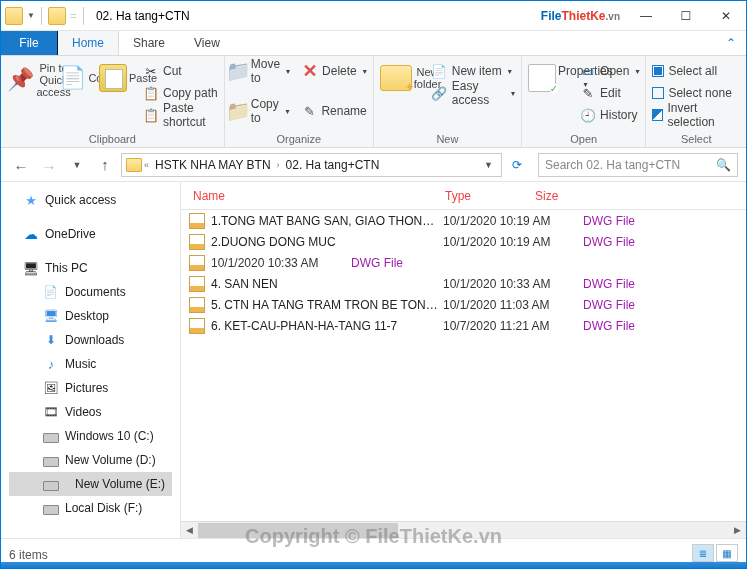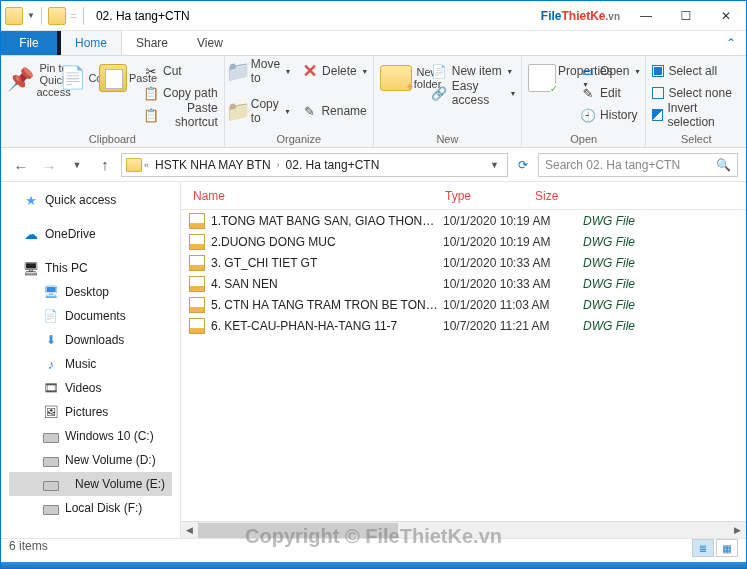--- a/index.html
+++ b/index.html
@@ -16,21 +16,21 @@
 .titlebar .logo .red { color:#e63b2e; }
 .titlebar .logo .grey { color:#777; font-size:10px; }
 .titlebar .winbtns { display:flex; }
 .titlebar .winbtns div { width:40px; height:30px; display:flex; align-items:center; justify-content:center; color:#333; }
 .titlebar .winbtns .close { color:#333; }
 
 
 .tabs { height:25px; display:flex; align-items:stretch; background:#fff; border-bottom:1px solid #dadada; }
 .tabs .file { background:#1979ca; color:#fff; width:56px; display:flex; align-items:center; justify-content:center; font-size:12px; }
 .tabs .tab { padding:0 14px; display:flex; align-items:center; color:#444; border-right:1px solid transparent; }
-.tabs .tab.active { background:#f5f6f7; border-right:1px solid #dadada; border-left:4px solid #0f172a; color:#1979ca; }
+.tabs .tab.active { background:#f5f6f7; border-right:1px solid #dadada; border-left:1px solid #0f172a; color:#1979ca; }
 .tabs .collapse { margin-left:auto; width:30px; display:flex; align-items:center; justify-content:center; color:#1979ca; }
 
 
 .ribbon { height:92px; background:#f5f6f7; border-bottom:1px solid #dadada; display:flex; }
 .group { border-right:1px solid #e0e0e0; display:flex; flex-direction:column; padding:2px 6px 0 6px; }
 .group .body { flex:1; display:flex; align-items:flex-start; }
 .group .label { text-align:center; font-size:11px; color:#666; padding:2px 0; }
 .bigbtn { display:flex; flex-direction:row; align-items:center; width:52px; padding-top:4px; gap:2px; color:#444; }
 .bigbtn .ic { width:32px; height:32px; display:flex; align-items:center; justify-content:center; }
 .bigbtn .txt { font-size:11px; text-align:center; line-height:12px; }
@@ -68,21 +68,21 @@
 .navbar { height:34px; display:flex; align-items:center; gap:4px; padding:3px 8px; border-bottom:1px solid #e5e5e5; }
 .navbtn { width:24px; height:24px; display:flex; align-items:center; justify-content:center; color:#555; font-size:15px; border-radius:2px; }
 .navbtn.disabled { color:#bbb; }
 .address { flex:1; height:24px; border:1px solid #ccc; display:flex; align-items:center; font-size:12px; padding:0 4px; gap:2px; background:#fff; }
 .address .fic { width:16px; height:14px; background:linear-gradient(#ffe9a6,#f7d26b); border:1px solid #d8b23f; border-radius:1px; }
 .address .crumb { padding:0 4px; color:#222; }
 .address .sep { color:#777; font-size:9px; }
 .address .spacer { flex:1; }
 .address .dd { color:#555; font-size:9px; padding:0 4px; }
 .refresh { width:22px; height:22px; display:flex; align-items:center; justify-content:center; color:#1979ca; }
-.search { width:200px; height:24px; border:1px solid #ccc; display:flex; align-items:center; padding:0 6px; color:#888; background:#fff; }
+.search { width:200px; height:24px; border:1px solid #ccc; display:flex; align-items:center; padding:0 6px; color:#888; background:#fff;margin-left:6px; }
 .search .sic { margin-left:auto; color:#555; }
 
 
 .main { display:flex; height: calc(100% - 30px - 25px - 92px - 34px - 24px - 6px); }
 
 
 .tree { width:180px; border-right:1px solid #e5e5e5; overflow-y:auto; padding:6px 8px; }
 .tree-item { display:flex; align-items:center; height:24px; padding-left:14px; gap:6px; color:#222; font-size:12px; }
 .tree-item.sub { padding-left:34px; }
 .tree-item.sel { background:#d8d8d8;gap:16px; }
@@ -105,28 +105,28 @@
 .fheader .col { padding:0 6px; }
 .col-name { width:258px; padding-left:12px !important; }
 .col-date { width:140px; }
 .col-type { width:90px; }
 .col-size { flex:1; text-align:left; padding-right:10px !important; }
 .frow { height:21px; display:flex; align-items:center; font-size:12px; color:#222; }
 .frow .fic { width:16px; height:16px; margin:0 6px 0 8px; border:1px solid #c9a34b; background:linear-gradient(#fff,#fff); position:relative; }
 .frow .fic::after { content:""; position:absolute; bottom:0; left:0; right:0; height:5px; background:#f0b64c; }
 .frow .fname { width:232px; white-space:nowrap; overflow:hidden; text-overflow:ellipsis; }
 .frow .fdate { width:140px; color:#333; }
-.frow .ftype { width:90px; color:#14532d;font-style:italic; }
+.frow .ftype { width:90px; color:#a21caf; }
 .hscroll { position:absolute; bottom:0; left:0; right:0; height:17px; background:#f0f0f0; border-top:1px solid #ddd; display:flex; align-items:center; }
 .hscroll .arr { width:17px; height:17px; display:flex; align-items:center; justify-content:center; color:#666; font-size:9px; }
 .hscroll .thumb { width:200px; height:15px; background:#cdcdcd; border-radius:0; }
 .hscroll .track { flex:1; }
 
 
-.status { height:24px; border-top:1px solid #e5e5e5; display:flex; align-items:flex-start; padding:0 8px; font-size:12px; color:#555; background:#fff; }
+.status { height:24px; border-top:1px solid #e5e5e5; display:flex; align-items:flex-end; padding:0 8px; font-size:12px; color:#555; background:#fff; }
 .status .viewbtns { margin-left:auto; display:flex; gap:2px; }
 .status .vb { width:22px; height:18px; border:1px solid #ccc; display:flex; align-items:center; justify-content:center; font-size:10px; color:#1979ca; }
 .status .vb.active { background:#cde6f7; }
 
 
 .watermark { position:absolute; bottom:20px; left:0; right:0; text-align:center; font-size:20px; font-weight:bold; color:rgba(120,120,120,0.5); pointer-events:none; }
 
 
 .bottomedge { position:absolute; bottom:0; left:0; right:0; height:6px; background:linear-gradient(#2f90e3,#1979ca); }
 </style>
@@ -175,21 +175,21 @@
       <div class="bigbtn" style="width:40px">
         <div class="ic icon-copy"></div>
         <div class="txt">Copy</div>
       </div>
       <div class="bigbtn" style="width:40px">
         <div class="ic">
             <div class="icon-paste"></div>
           </div>
         <div class="txt">Paste</div>
       </div>
-      <div style="display:flex;flex-direction:column;padding-left:4px;padding-top:2px;text-align:right;">
+      <div style="display:flex;flex-direction:column;padding-left:4px;padding-top:2px;">
         <div class="smallrow">
             <span class="ic icon-cut"></span>
             <span>Cut</span>
           </div>
         <div class="smallrow">
             <span class="ic icon-path"></span>
             <span>Copy path</span>
           </div>
         <div class="smallrow">
             <span class="ic icon-short"></span>
@@ -333,42 +333,42 @@
     <div class="tree-item">
         <span class="tic ic-onedrive"></span>
         <span>OneDrive</span>
       </div>
     <div class="tree-spacer"></div>
     <div class="tree-item">
         <span class="tic ic-pc"></span>
         <span>This PC</span>
       </div>
     <div class="tree-item sub">
+        <span class="tic ic-docs"></span>
+        <span>Documents</span>
+      </div>
+    <div class="tree-item sub">
         <span class="tic ic-desktop"></span>
         <span>Desktop</span>
       </div>
     <div class="tree-item sub">
-        <span class="tic ic-docs"></span>
-        <span>Documents</span>
-      </div>
-    <div class="tree-item sub">
         <span class="tic ic-down"></span>
         <span>Downloads</span>
       </div>
     <div class="tree-item sub">
         <span class="tic ic-music"></span>
         <span>Music</span>
       </div>
     <div class="tree-item sub">
+        <span class="tic ic-pics"></span>
+        <span>Pictures</span>
+      </div>
+    <div class="tree-item sub">
         <span class="tic ic-video"></span>
         <span>Videos</span>
-      </div>
-    <div class="tree-item sub">
-        <span class="tic ic-pics"></span>
-        <span>Pictures</span>
       </div>
     <div class="tree-item sub">
         <span class="tic">
           <span class="ic-drive"></span>
         </span>
         <span>Windows 10 (C:)</span>
       </div>
     <div class="tree-item sub">
         <span class="tic">
           <span class="ic-drive"></span>
@@ -403,21 +403,20 @@
           <div class="ftype">DWG File</div>
         </div>
         <div class="frow">
           <div class="fic"></div>
           <div class="fname">2.DUONG DONG MUC</div>
           <div class="fdate">10/1/2020 10:19 AM</div>
           <div class="ftype">DWG File</div>
         </div>
         <div class="frow">
           <div class="fic"></div>
-          <div class="fname">3. GT_CHI TIET GT</div>
           <div class="fdate">10/1/2020 10:33 AM</div>
           <div class="ftype">DWG File</div>
         </div>
         <div class="frow">
           <div class="fic"></div>
           <div class="fname">4. SAN NEN</div>
           <div class="fdate">10/1/2020 10:33 AM</div>
           <div class="ftype">DWG File</div>
         </div>
         <div class="frow">

